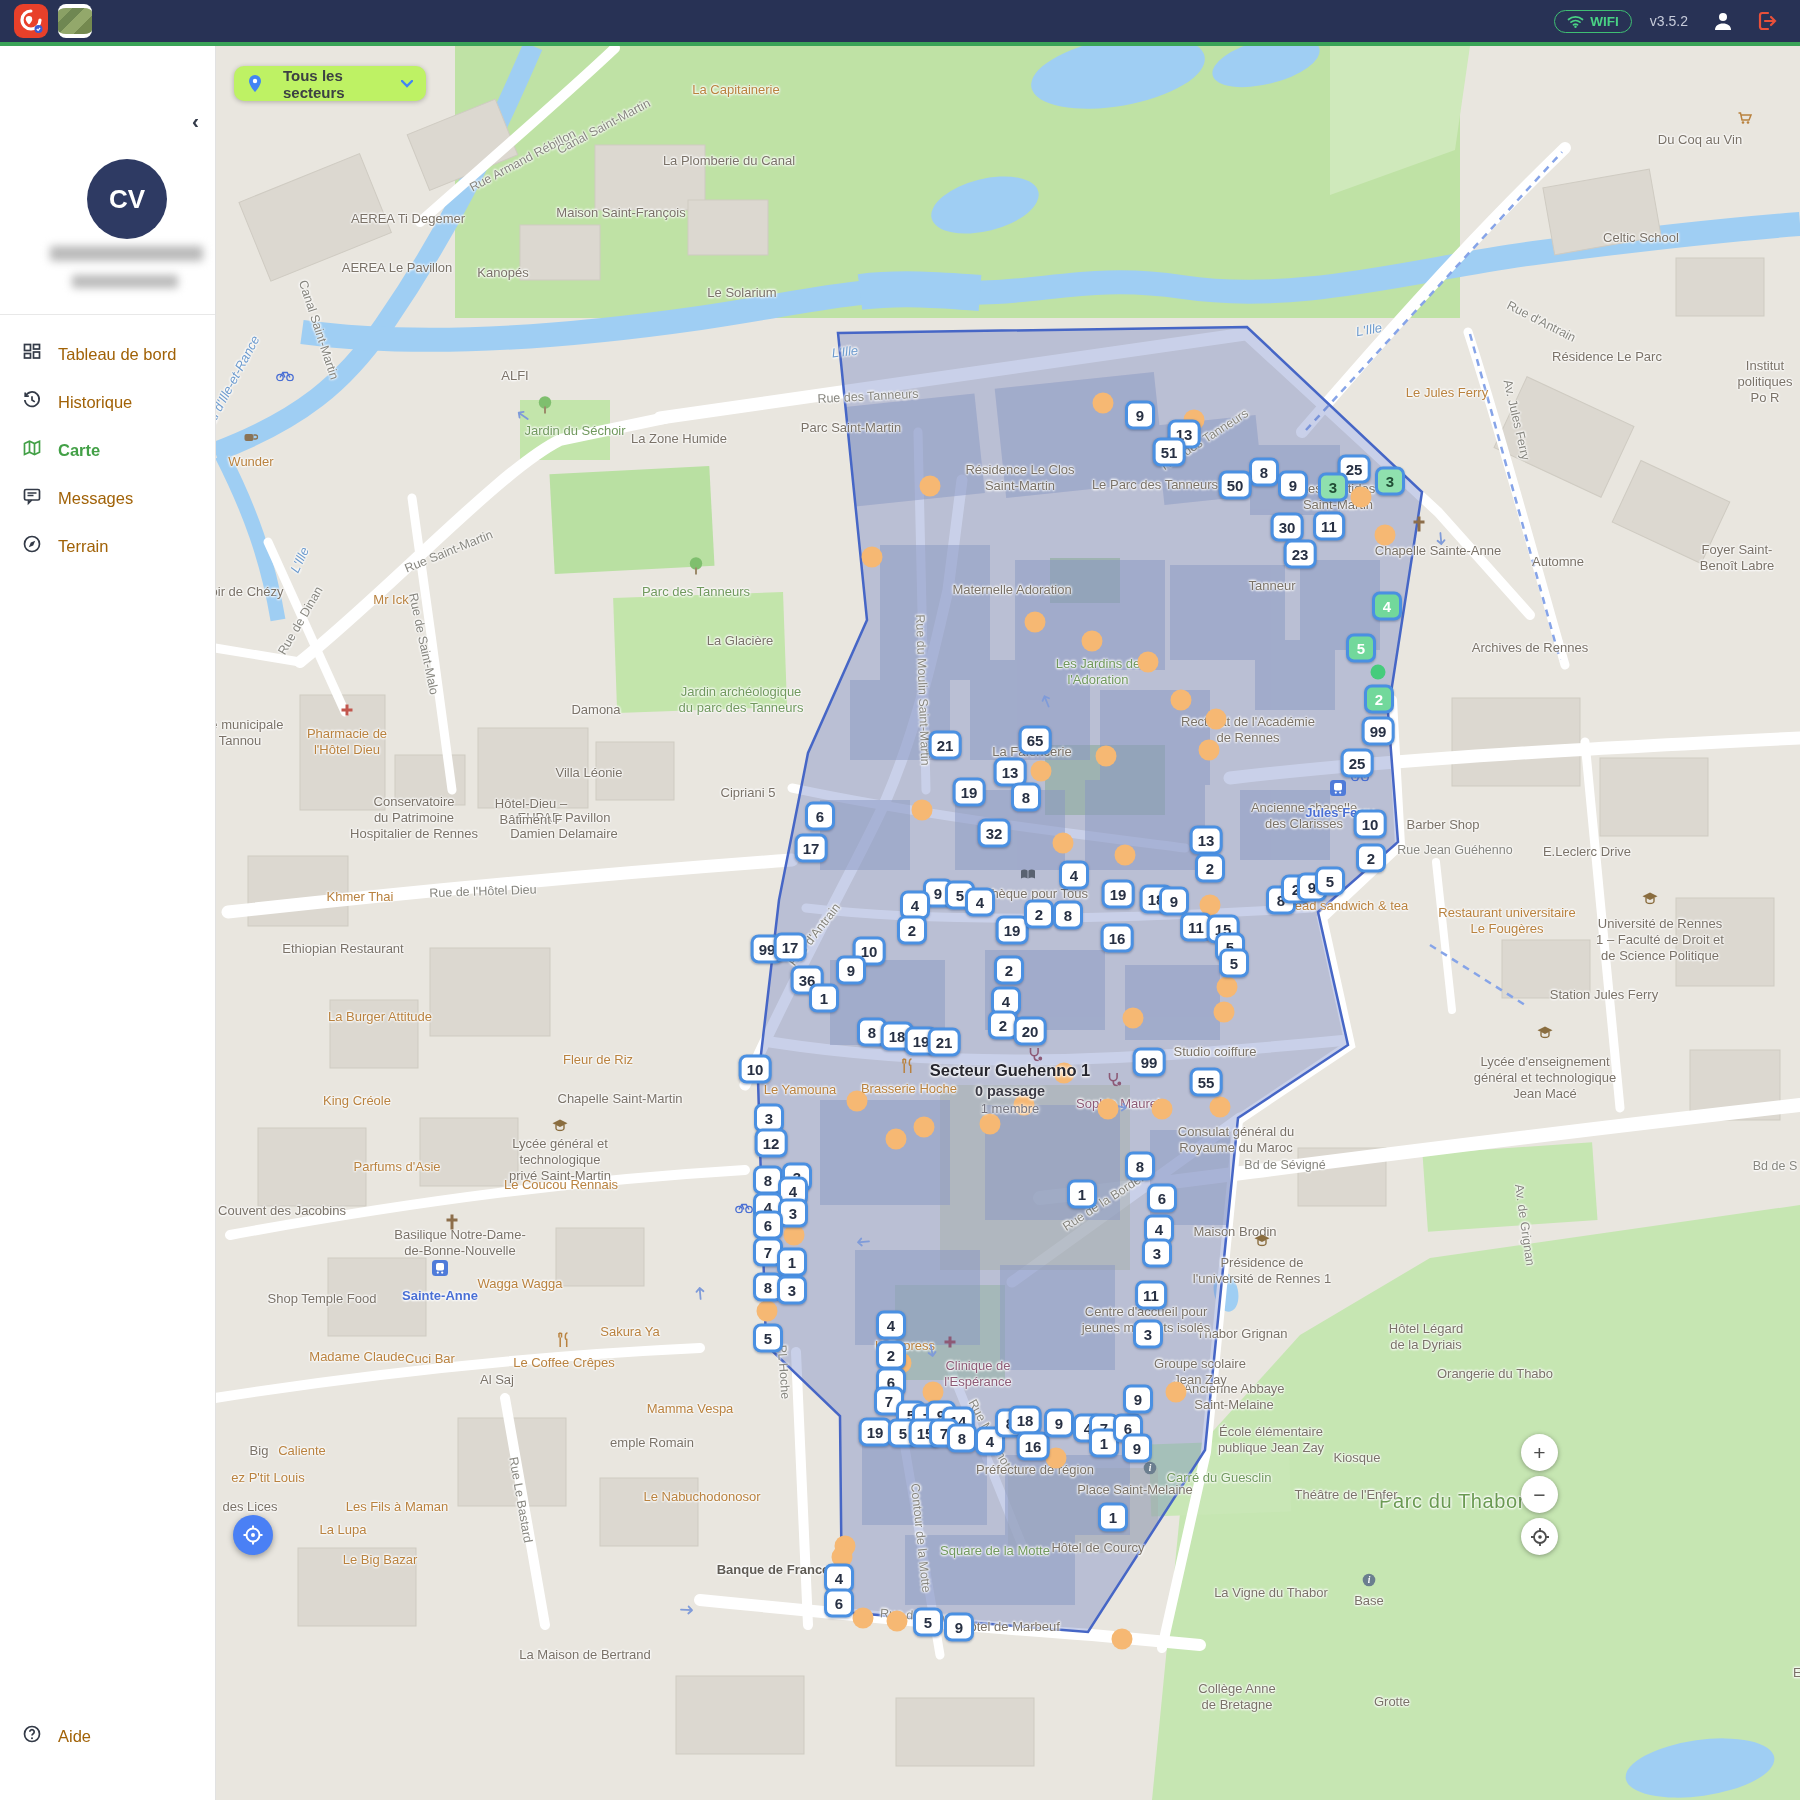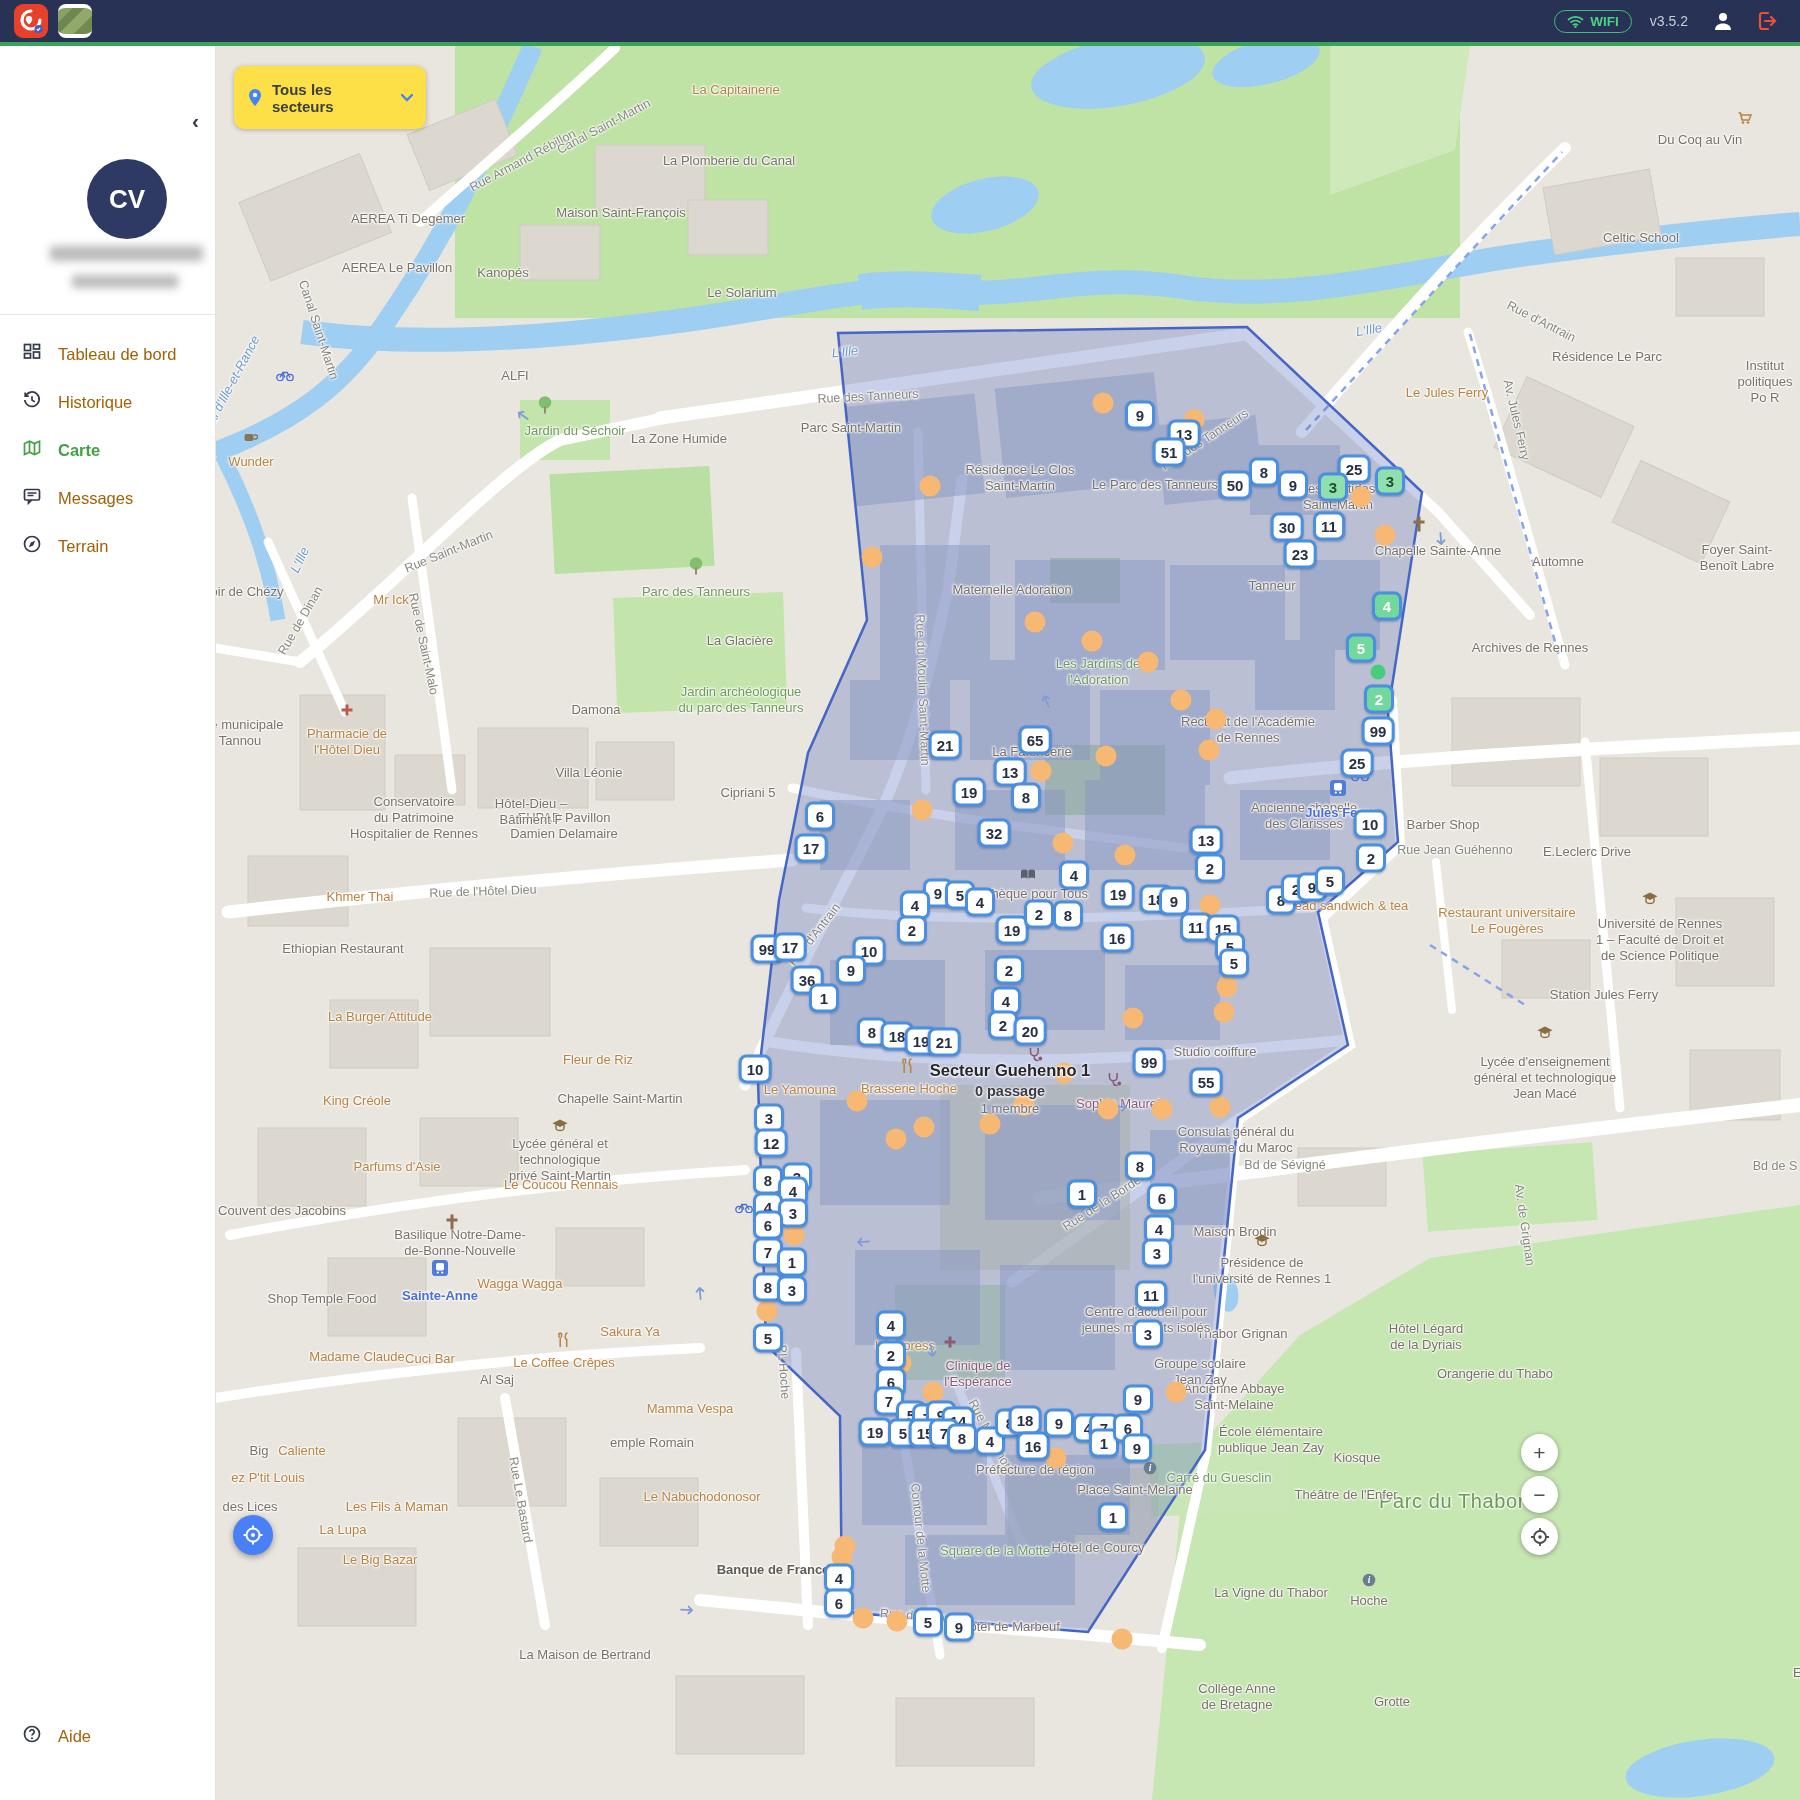--- a/index.html
+++ b/index.html
@@ -30,22 +30,22 @@
       font-weight:bold;font-size:15px;color:#273043;box-shadow:0 1px 2px rgba(40,60,100,.3);cursor:pointer}
   .mk.gw{background:#72d89b;color:#fff}
   .mk.gd{background:#8fe0ae;color:#214d35}
   .arrow{position:absolute;transform:translate(-50%,-50%);line-height:0;pointer-events:none}
   .seclabel{position:absolute;transform:translate(-50%,-50%);text-align:center;pointer-events:none;
        text-shadow:0 0 3px #fff,0 0 4px #fff,0 1px 2px #fff}
   .seclabel .n{font-size:16.5px;font-weight:bold;color:#26262e}
   .seclabel .p{font-size:14.5px;font-weight:bold;color:#3c3c46;margin-top:3px}
   .seclabel .m{font-size:13px;color:#73737e;margin-top:2px}
   
-  .selector{position:absolute;left:234px;top:66px;width:192px;height:63px;background:#fde047;border-radius:10px;
-      box-shadow:0 1px 5px rgba(0,0,0,.25);display:flex;align-items:center;gap:9px;padding:0 13px;
+  .selector{position:absolute;left:234px;top:66px;width:192px;height:35px;background:#bef264;border-radius:10px;
+      box-shadow:0 1px 5px rgba(0,0,0,.25);display:flex;align-items:center;gap:20px;padding:0 13px;
       box-sizing:border-box;cursor:pointer}
   .selector span{font-size:15px;color:#3c4043;font-weight:bold;flex:1}
   
   .ctl{position:absolute;width:37px;height:37px;border-radius:50%;background:#fff;
       box-shadow:0 1px 5px rgba(0,0,0,.35);display:flex;align-items:center;justify-content:center;
       font-size:21px;color:#4d4d4d;cursor:pointer;user-select:none}
   .locate{position:absolute;left:233px;top:1515px;width:40px;height:40px;border-radius:50%;
       background:#4a80f5;box-shadow:0 2px 6px rgba(0,0,0,.35);display:flex;align-items:center;
       justify-content:center;cursor:pointer}
   
@@ -367,21 +367,21 @@
       <div class="lbl" style="left: 1357px; top: 1458px;">Kiosque</div>
       <div class="lbl" style="left: 1200px; top: 1372px;">Groupe scolaire
 Jean Zay</div>
       <div class="lbl" style="left: 1242px; top: 1334px;">Thabor Grignan</div>
       <div class="lbl" style="left: 1426px; top: 1337px;">Hôtel Légard
 de la Dyriais</div>
       <div class="lbl" style="left: 1495px; top: 1374px;">Orangerie du Thabo</div>
       <div class="lbl bigpark" style="left: 1452px; top: 1501px;">Parc du Thabor</div>
       <div class="lbl" style="left: 1346px; top: 1495px;">Théâtre de l'Enfer</div>
       <div class="lbl" style="left: 1271px; top: 1593px;">La Vigne du Thabor</div>
-      <div class="lbl" style="left: 1369px; top: 1601px;">Hoche</div>
+      <div class="lbl" style="left: 1369px; top: 1601px;">Base</div>
       <div class="lbl" style="left: 1237px; top: 1697px;">Collège Anne
 de Bretagne</div>
       <div class="lbl" style="left: 1392px; top: 1702px;">Grotte</div>
       <div class="lbl" style="left: 1770px; top: 1673px; margin-left: 48px;">Enclos a</div>
       <div class="lbl" style="left: 1262px; top: 1271px;">Présidence de
 l'université de Rennes 1</div>
       <div class="lbl" style="left: 1236px; top: 1140px;">Consulat général du
 Royaume du Maroc</div>
       <div class="lbl street" style="left: 1285px; top: 1166px;">Bd de Sévigné</div>
       <div class="lbl street" style="left: 1775px; top: 1167px;">Bd de S</div>

